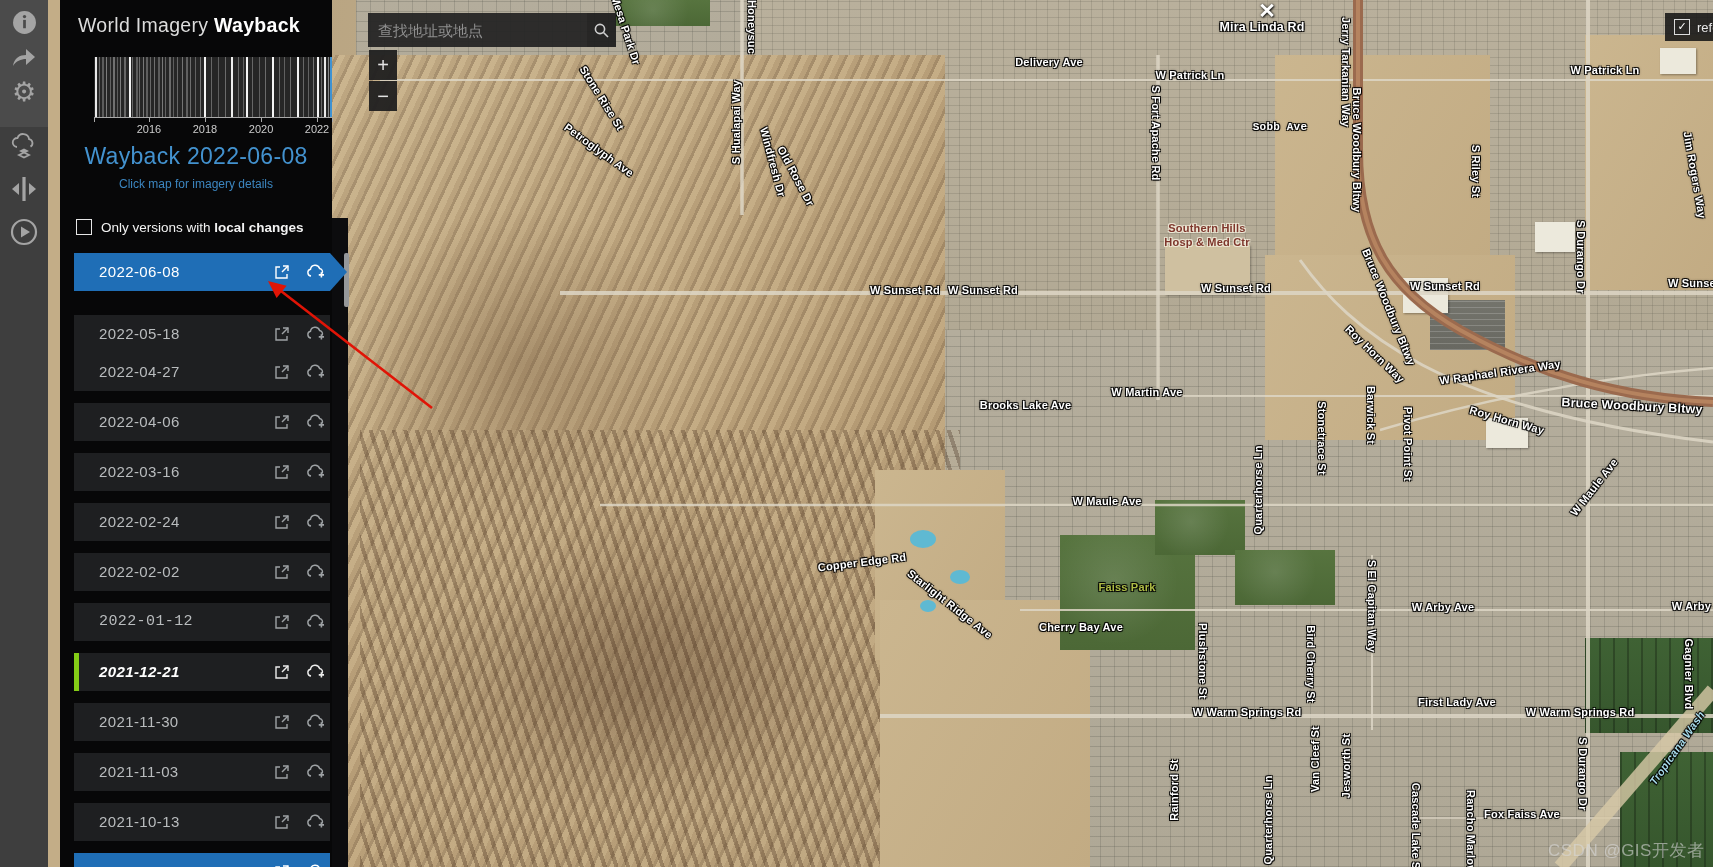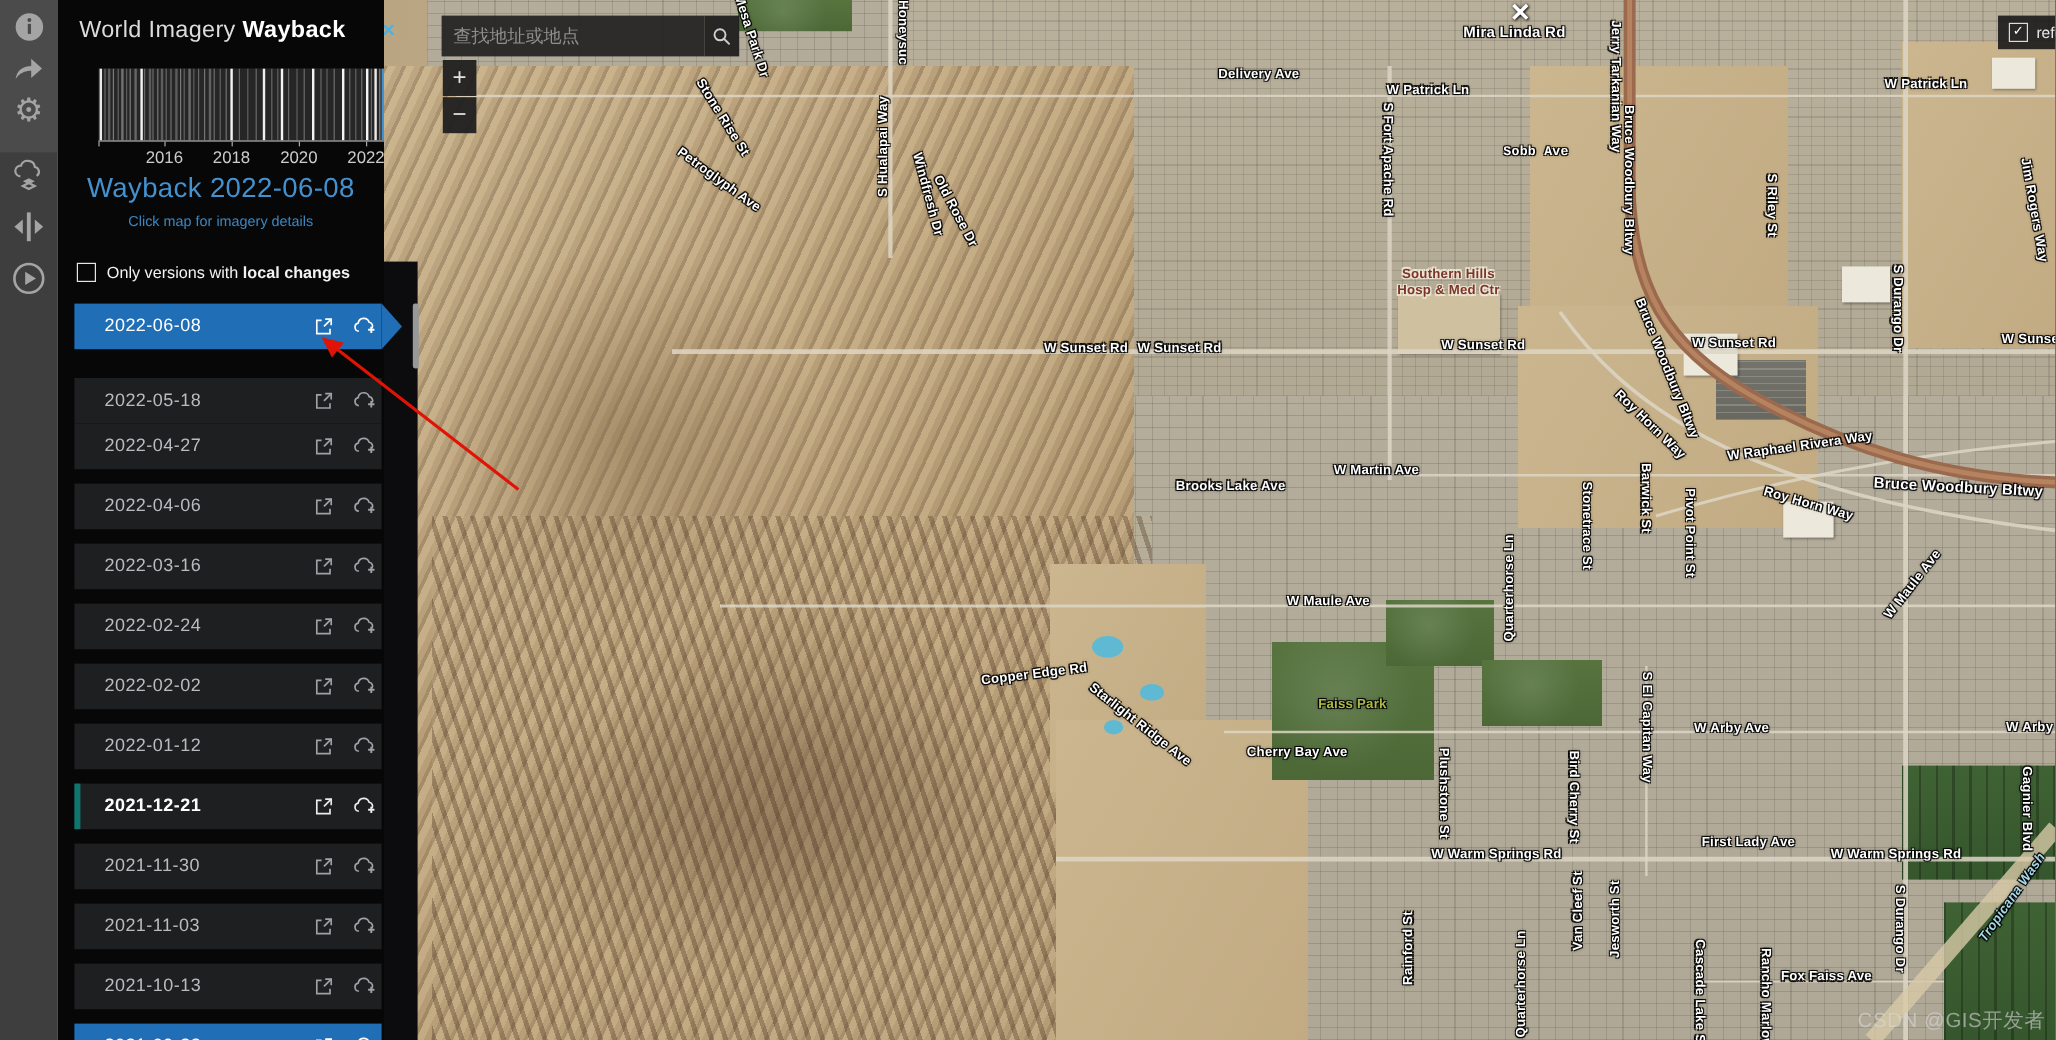--- a/index.html
+++ b/index.html
@@ -55,42 +55,42 @@
   #zoomctl{position:absolute;left:49px;top:50px;width:28px;}
   .zbtn{width:28px;height:30px;background:rgba(32,32,32,.95);color:#e2e2e2;font-size:20px;font-weight:300;
         display:flex;align-items:center;justify-content:center;margin-bottom:1px;cursor:pointer;}
   
   #reftoggle{position:absolute;left:1345px;top:13px;height:28px;padding:0 10px 0 9px;background:rgba(22,22,22,.88);
         display:flex;align-items:center;gap:7px;color:#e8e8e8;font-size:13px;white-space:nowrap;}
   .refbox{width:14px;height:14px;border:1.5px solid #dcdcdc;font-size:11px;line-height:13px;text-align:center;color:#fff;}
   #watermark{position:absolute;left:1228px;top:839px;width:200px;font-size:17px;color:rgba(215,215,215,.6);
         white-space:nowrap;letter-spacing:.5px;}
   
-  #sidebar{position:absolute;left:48px;top:0;width:272px;height:867px;background:#070708;overflow:visible;}
+  #sidebar{position:absolute;left:60px;top:0;width:272px;height:867px;background:#070708;overflow:visible;}
   #app-title{position:absolute;left:18px;top:14px;margin:0;font-size:19.5px;font-weight:400;color:#dcdcdc;letter-spacing:.3px;}
   #app-title b{color:#fff;font-weight:700;}
   #chart{position:absolute;left:34px;top:57px;width:238px;height:78px;cursor:pointer;}
   #bars{position:absolute;left:0;top:0;width:238px;height:60px;background:#262626;border-bottom:1px solid #a9a9a9;overflow:hidden;}
   .bline{position:absolute;top:0;height:60px;background:#fff;}
   #axis{position:absolute;left:0;top:61px;width:238px;height:16px;}
   .tick{position:absolute;top:0;width:1px;height:4px;background:#a9a9a9;}
-  .tlbl{position:absolute;top:5px;transform:translateX(-50%);font-size:14px;color:#cccccc;}
+  .tlbl{position:absolute;top:5px;transform:translateX(-50%);font-size:11px;color:#cccccc;}
   #heading{position:absolute;left:0;top:143px;width:272px;margin:0;text-align:center;
         font-size:23px;font-weight:400;color:#4392cf;letter-spacing:.3px;}
   #subtitle{position:absolute;left:0;top:177px;width:272px;text-align:center;font-size:12px;color:#3c86c0;}
   #filter{position:absolute;left:16px;top:219px;display:flex;align-items:center;gap:9px;color:#f2f2f2;font-size:13.5px;cursor:pointer;}
   #cb{width:14px;height:14px;border:1.5px solid #e6e6e6;background:transparent;}
   
   #vlist{position:absolute;left:0;top:0;width:272px;height:867px;}
   .vitem{position:absolute;left:14px;width:256px;height:38px;background:#1e1f21;cursor:pointer;}
   .vdate{position:absolute;left:25px;top:10px;font-size:15px;color:#b9bcbe;letter-spacing:.4px;}
   .vic{position:absolute;top:11px;color:#9ea2a5;}
   .vic.exp{right:40px;}
   .vic.cld{right:3px;top:10px;}
-  .vitem.loc{border-left:5px solid #0f766e;width:251px;}
+  .vitem.loc{border-left:5px solid #84cc16;width:251px;font-style:italic;}
   .vitem.loc .vdate{left:20px;color:#fff;font-weight:bold;}
   .vitem.loc .vic{color:#ececec;}
   .vitem.sel{background:#1f6eb6;}
   .vitem.sel .vdate{color:#fff;}
   .vitem.sel .vic{color:#fff;}
   .vitem.sel:not(.partial)::after{content:"";position:absolute;right:-17px;top:0;
         border-left:17px solid #1f6eb6;border-top:19px solid transparent;border-bottom:19px solid transparent;}
   
   #gutter{position:absolute;left:320px;top:218px;width:28px;height:649px;background:#0c0c0e;}
   #thumb{position:absolute;left:24px;top:35px;width:5px;height:54px;background:#96989a;border-radius:2px;}
@@ -409,21 +409,21 @@
           <span class="vic exp"><svg viewBox="0 0 16 16" width="16" height="16">
               <path d="M6 3 H2 V14 H13 V10" fill="none" stroke="currentColor" stroke-width="1.4"></path>
               <path d="M9 2 H14 V7" fill="none" stroke="currentColor" stroke-width="1.4"></path>
               <path d="M14 2 L8 8" stroke="currentColor" stroke-width="1.4"></path>
             </svg></span>
           <span class="vic cld"><svg viewBox="0 0 22 17" width="21" height="16">
               <path d="M5.2 13.8 a3.6 3.6 0 0 1 -.6-7.1 a5 5 0 0 1 9.7-.8 a3.4 3.4 0 0 1 2.6 5.1" fill="none" stroke="currentColor" stroke-width="1.5"></path>
               <path d="M16.2 9.8 V15.4 M13.4 12.6 H19" stroke="currentColor" stroke-width="1.7" fill="none"></path>
             </svg></span>
         </div>
-        <div class="vitem" style="top: 603px;">
+        <div class="vitem" style="top: 603px; font-family: Liberation Mono, monospace;">
           <span class="vdate">2022-01-12</span>
           <span class="vic exp"><svg viewBox="0 0 16 16" width="16" height="16">
               <path d="M6 3 H2 V14 H13 V10" fill="none" stroke="currentColor" stroke-width="1.4"></path>
               <path d="M9 2 H14 V7" fill="none" stroke="currentColor" stroke-width="1.4"></path>
               <path d="M14 2 L8 8" stroke="currentColor" stroke-width="1.4"></path>
             </svg></span>
           <span class="vic cld"><svg viewBox="0 0 22 17" width="21" height="16">
               <path d="M5.2 13.8 a3.6 3.6 0 0 1 -.6-7.1 a5 5 0 0 1 9.7-.8 a3.4 3.4 0 0 1 2.6 5.1" fill="none" stroke="currentColor" stroke-width="1.5"></path>
               <path d="M16.2 9.8 V15.4 M13.4 12.6 H19" stroke="currentColor" stroke-width="1.7" fill="none"></path>
             </svg></span>

